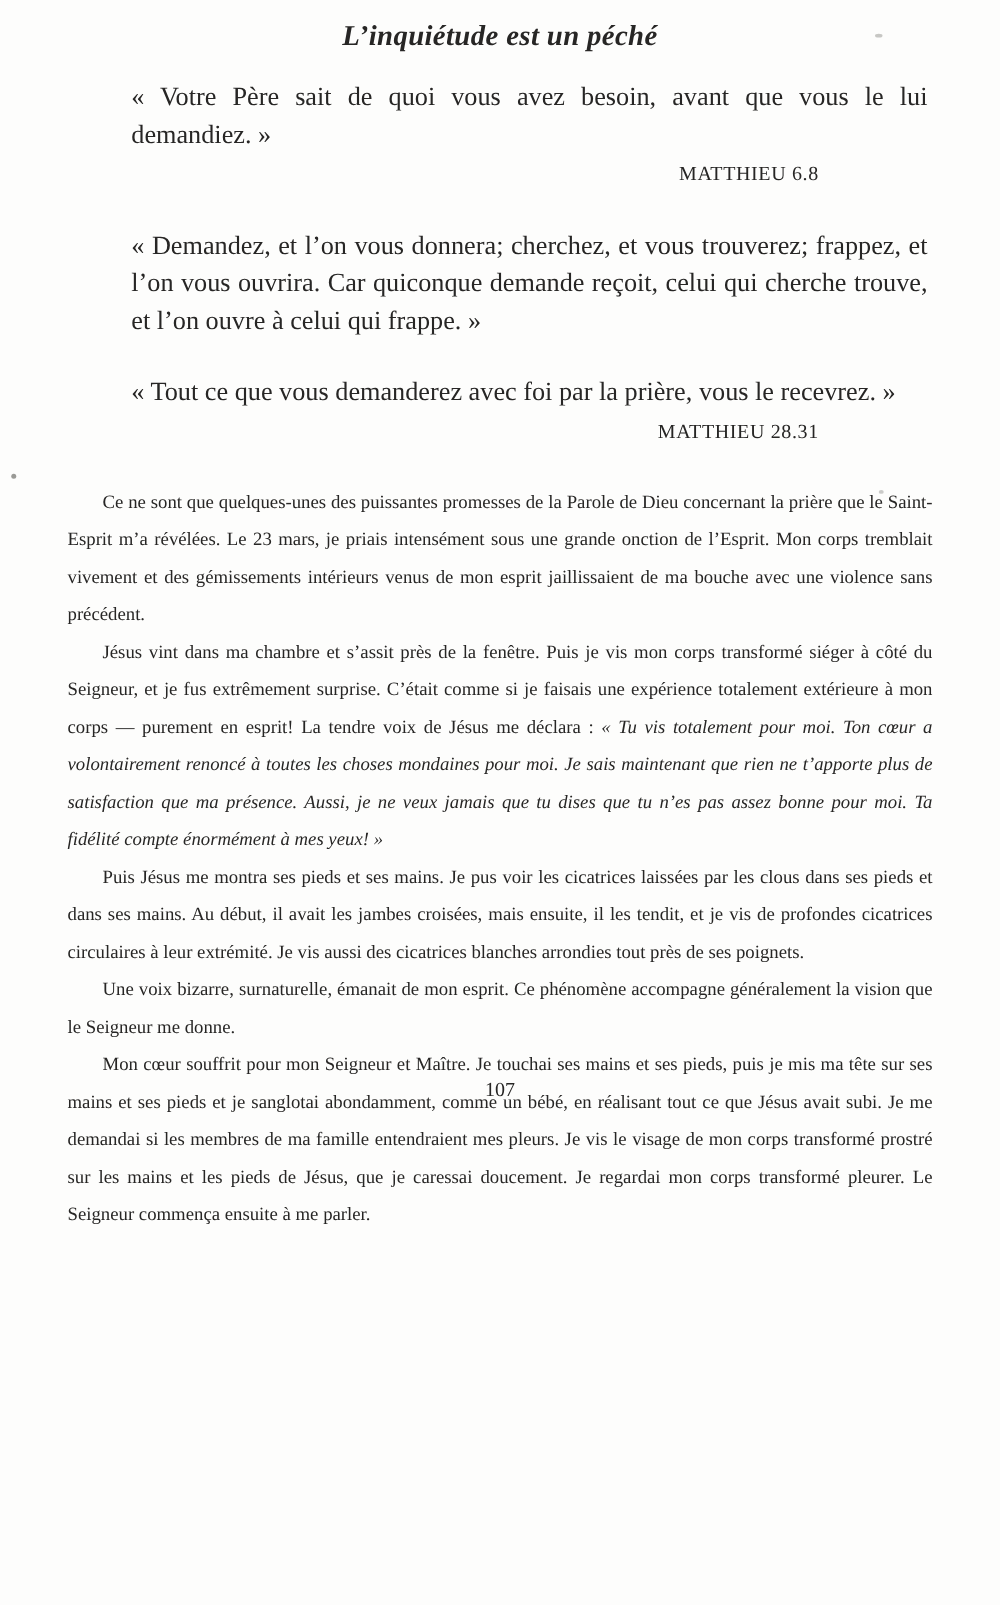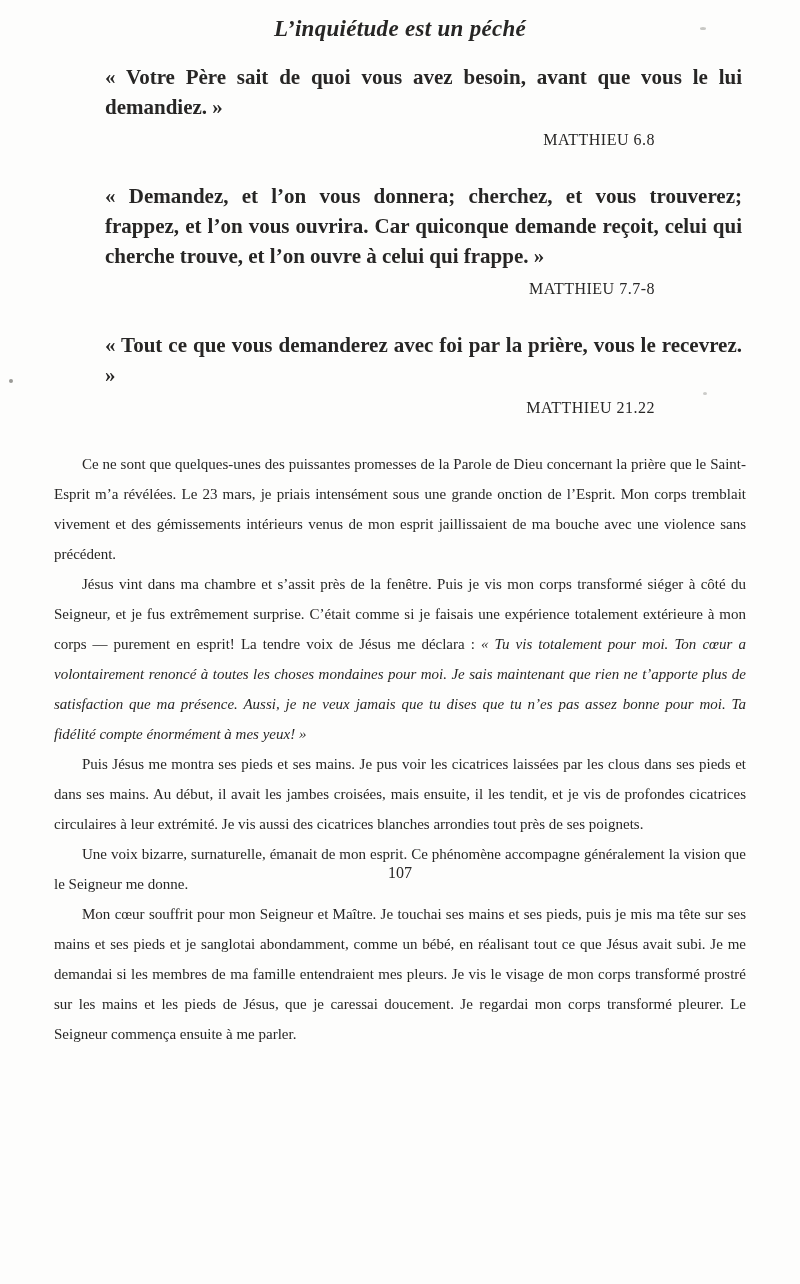--- a/index.html
+++ b/index.html
@@ -24,21 +24,20 @@
     margin: 4px 0 18px 0;
     letter-spacing: 0.3px;
   }
   .quotes { margin-top: 6px; }
   .quote-block { margin-bottom: 27px; }
   .quote {
     margin: 0 58px 0 105px;
     font-size: 21px;
     line-height: 30px;
     text-align: justify;
-    font-weight: bold;
   }
   .attribution {
     margin: 4px 145px 0 105px;
     font-size: 16px;
     line-height: 28px;
     text-align: right;
     letter-spacing: 0.5px;
   }
   .body-text {
     margin: 14px 54px 0 54px;
@@ -74,25 +73,24 @@
 
   <h1 class="title">L’inquiétude est un péché</h1>
 
   <div class="quotes" id="quotes">
       <div class="quote-block">
         <p class="quote">« Votre Père sait de quoi vous avez besoin, avant que vous le lui demandiez. »</p>
         <p class="attribution">MATTHIEU 6.8</p>
       </div>
       <div class="quote-block">
         <p class="quote">« Demandez, et l’on vous donnera; cherchez, et vous trouverez; frappez, et l’on vous ouvrira. Car quiconque demande reçoit, celui qui cherche trouve, et l’on ouvre à celui qui frappe. »</p>
-        <p class="attribution">MATTHIEU 7.7-8</p>
       </div>
       <div class="quote-block">
         <p class="quote">« Tout ce que vous demanderez avec foi par la prière, vous le recevrez. »</p>
-        <p class="attribution">MATTHIEU 21.22</p>
+        <p class="attribution">MATTHIEU 28.31</p>
       </div>
     </div>
 
   <div class="body-text" id="paragraphs">
       <p class="body-par"><span class="plain">Ce ne sont que quelques-unes des puissantes promesses de la Parole de Dieu concernant la prière que le Saint-Esprit m’a révélées. Le 23 mars, je priais intensément sous une grande onction de l’Esprit. Mon corps tremblait vivement et des gémissements intérieurs venus de mon esprit jaillissaient de ma bouche avec une violence sans précédent.</span></p>
       <p class="body-par"><span class="plain">Jésus vint dans ma chambre et s’assit près de la fenêtre. Puis je vis mon corps transformé siéger à côté du Seigneur, et je fus extrêmement surprise. C’était comme si je faisais une expérience totalement extérieure à mon corps — purement en esprit! La tendre voix de Jésus me déclara : </span><span class="speech">« Tu vis totalement pour moi. Ton cœur a volontairement renoncé à toutes les choses mondaines pour moi. Je sais maintenant que rien ne t’apporte plus de satisfaction que ma présence. Aussi, je ne veux jamais que tu dises que tu n’es pas assez bonne pour moi. Ta fidélité compte énormément à mes yeux! »</span></p>
       <p class="body-par"><span class="plain">Puis Jésus me montra ses pieds et ses mains. Je pus voir les cicatrices laissées par les clous dans ses pieds et dans ses mains. Au début, il avait les jambes croisées, mais ensuite, il les tendit, et je vis de profondes cicatrices circulaires à leur extrémité. Je vis aussi des cicatrices blanches arrondies tout près de ses poignets.</span></p>
       <p class="body-par"><span class="plain">Une voix bizarre, surnaturelle, émanait de mon esprit. Ce phénomène accompagne généralement la vision que le Seigneur me donne.</span></p>
       <p class="body-par"><span class="plain">Mon cœur souffrit pour mon Seigneur et Maître. Je touchai ses mains et ses pieds, puis je mis ma tête sur ses mains et ses pieds et je sanglotai abondamment, comme un bébé, en réalisant tout ce que Jésus avait subi. Je me demandai si les membres de ma famille entendraient mes pleurs. Je vis le visage de mon corps transformé prostré sur les mains et les pieds de Jésus, que je caressai doucement. Je regardai mon corps transformé pleurer. Le Seigneur commença ensuite à me parler.</span></p>
     </div>

